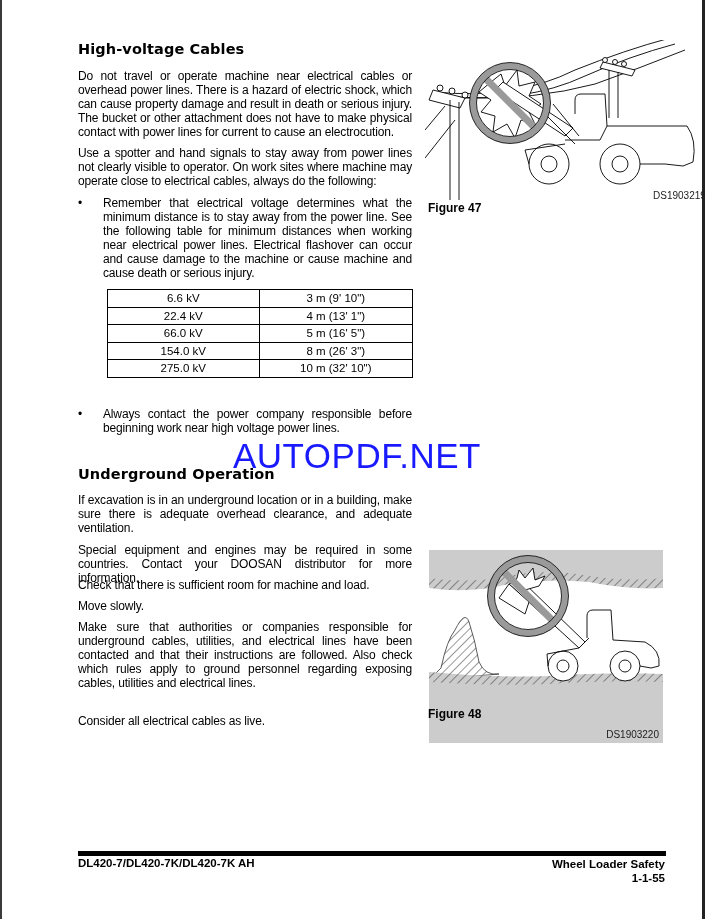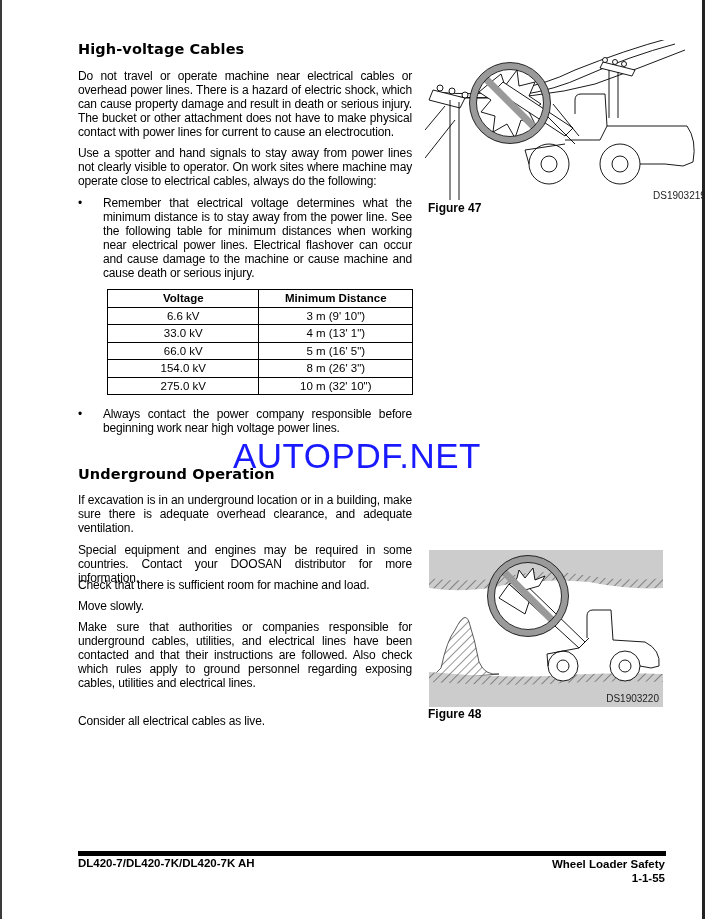--- a/index.html
+++ b/index.html
@@ -64,30 +64,26 @@
   <span class="dot">•</span>
   <p>Remember that electrical voltage determines what the minimum distance is to stay away from the power line. See the following table for minimum distances when working near electrical power lines. Electrical flashover can occur and cause damage to the machine or cause machine and cause death or serious injury.</p>
 </div>
 
 <table class="dist">
   <colgroup>
       <col class="c1">
       <col class="c2">
     </colgroup>
   <tbody>
-      <tr>
-    <th>Voltage</th>
-    <th>Minimum Distance</th>
-  </tr>
   <tr>
     <td>6.6 kV</td>
     <td>3 m (9' 10")</td>
   </tr>
   <tr>
-    <td>33.0 kV</td>
+    <td>22.4 kV</td>
     <td>4 m (13' 1")</td>
   </tr>
   <tr>
     <td>66.0 kV</td>
     <td>5 m (16' 5")</td>
   </tr>
   <tr>
     <td>154.0 kV</td>
     <td>8 m (26' 3")</td>
   </tr>
@@ -150,21 +146,21 @@
 
     <circle cx="85" cy="63" r="37" fill="none" stroke="#9a9a9a" stroke-width="7"></circle>
     <line x1="59" y1="37" x2="111" y2="89" stroke="#9a9a9a" stroke-width="7"></line>
     <circle cx="85" cy="63" r="40.5" fill="none" stroke="#000" stroke-width="0.8"></circle>
     <circle cx="85" cy="63" r="33.5" fill="none" stroke="#000" stroke-width="0.8"></circle>
   </svg>
 </div>
 <div class="fig-code" style="left:605px; top:190px;">DS1903219</div>
 <div class="fig-caption" style="left:428px; top:201px;">Figure 47</div>
 
-<div class="fig" style="left:429px; top:550px; width:234px; height:157px; background:#cccccc;">
+<div class="fig" style="left:429px; top:550px; width:234px; height:193px; background:#cccccc;">
   <svg width="234" height="157" viewBox="0 0 234 157">
     <defs>
       <pattern id="hatch" width="6" height="6" patternUnits="userSpaceOnUse" patternTransform="rotate(45)">
         <line x1="0" y1="0" x2="0" y2="6" stroke="#333" stroke-width="1"></line>
       </pattern>
     </defs>
 
     <path d="M0 0 L234 0 L234 38 Q 200 40 160 32 Q 120 28 80 34 Q 40 44 0 38 Z" fill="#cccccc"></path>
     <path d="M0 28 Q 40 34 80 26 Q 120 18 160 26 Q 200 32 234 28 L234 38 Q 200 40 160 32 Q 120 28 80 34 Q 40 44 0 38 Z" fill="url(#hatch)"></path>
 

